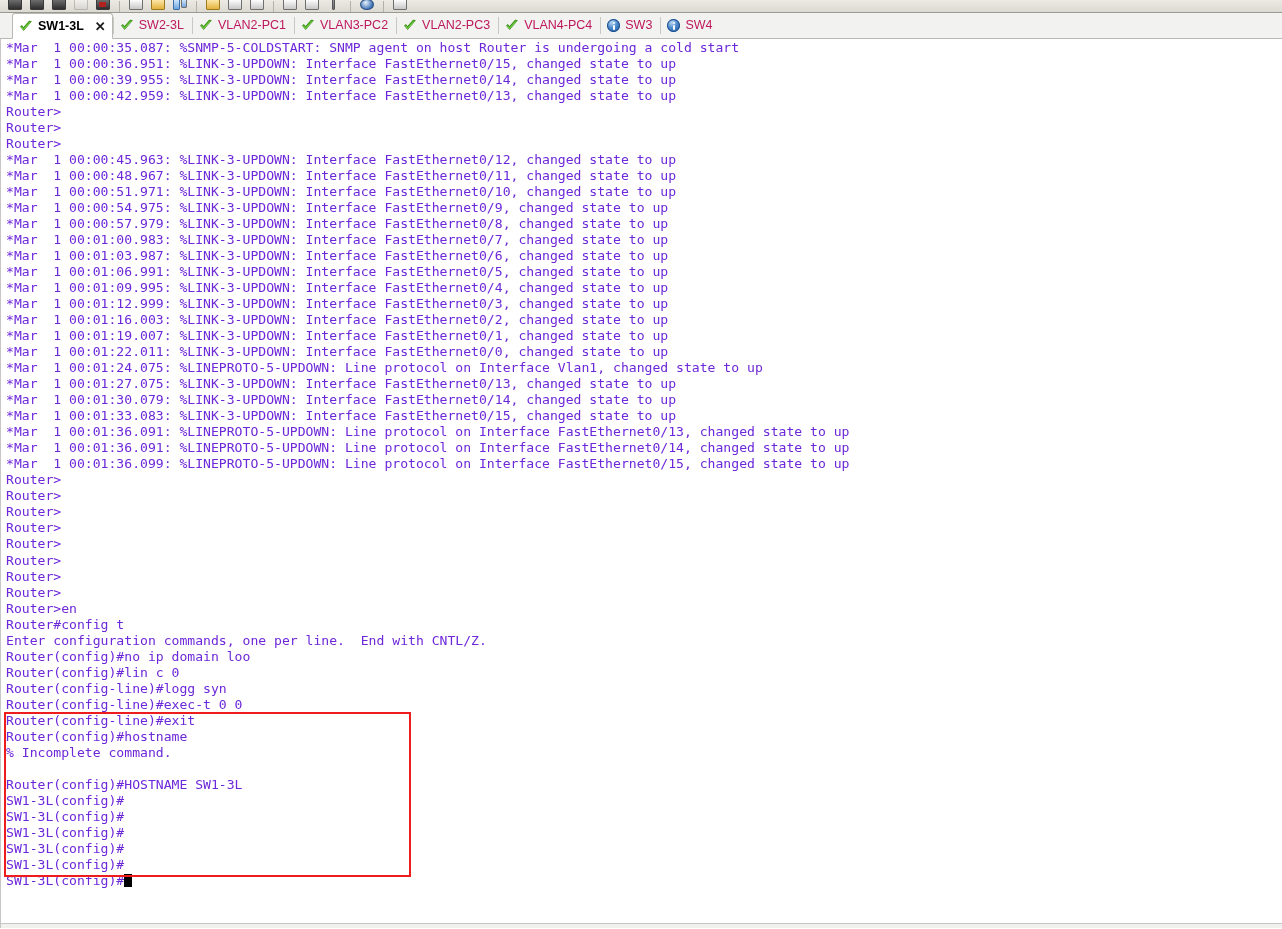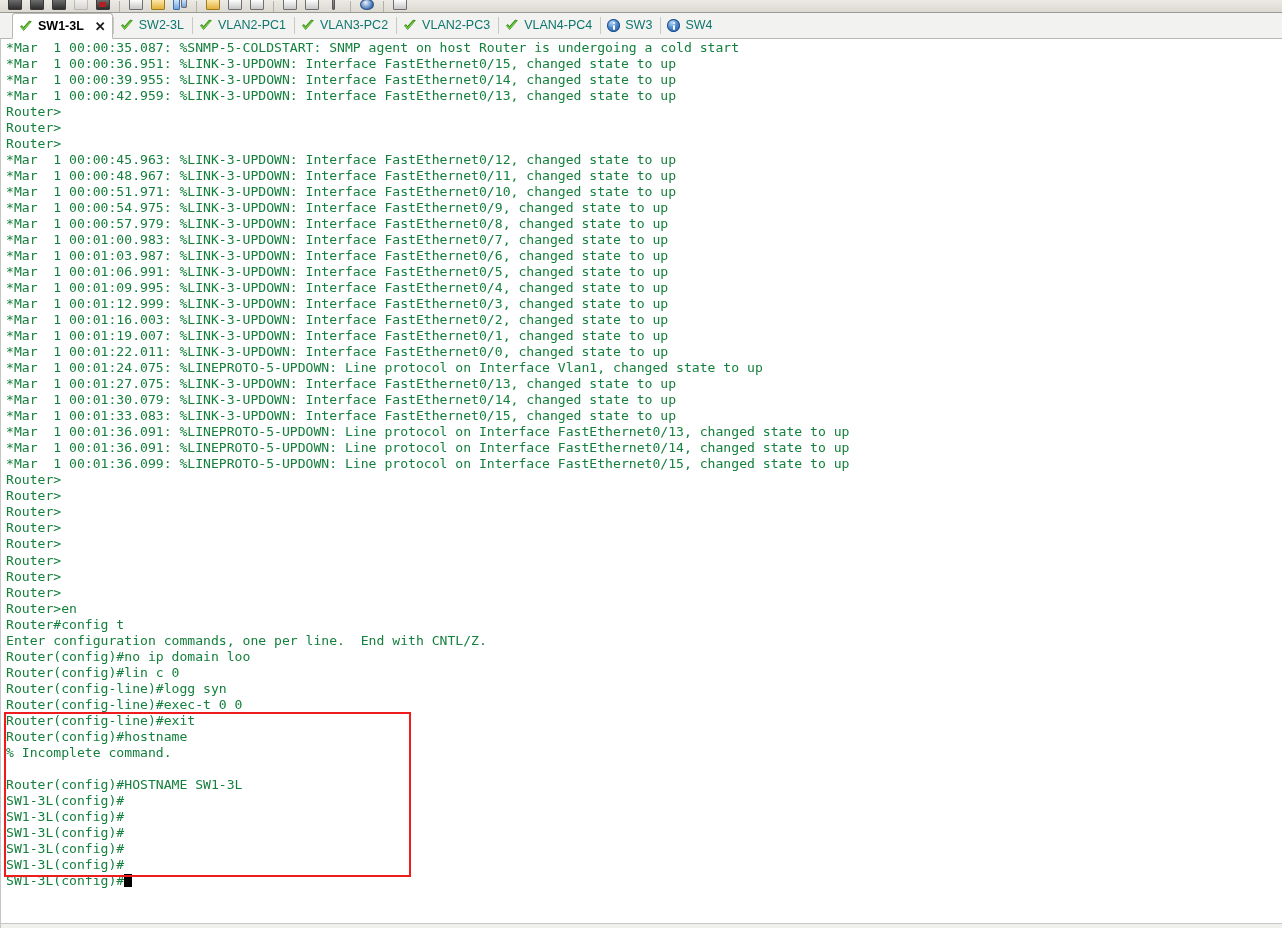--- a/index.html
+++ b/index.html
@@ -100,21 +100,21 @@
     align-items: stretch;
     padding-left: 12px;
     box-sizing: border-box;
     font-size: 12.5px;
   }
   .tab {
     display: flex;
     align-items: center;
     padding: 0 8px 0 6px;
     gap: 5px;
-    color: #0f766e;
+    color: #be185d;
     white-space: nowrap;
     position: relative;
     cursor: default;
   }
   .tab.active {
     background: #ffffff;
     color: #000000;
     font-weight: bold;
     border: 1px solid #b9b9b3;
     border-bottom: 1px solid #ffffff;
@@ -182,21 +182,21 @@
     overflow: hidden;
   }
   #terminal {
     position: absolute;
     left: 0; top: 0; right: 0; bottom: 0;
     padding: 1px 0 0 5px;
     box-sizing: border-box;
     font-family: "DejaVu Sans Mono", "Liberation Mono", monospace;
     font-size: 13.1px;
     line-height: 16.02px;
-    color: #15803d;
+    color: #6d28d9;
     white-space: pre;
     letter-spacing: 0px;
   }
   .tline { height: 16.02px; }
   .cursor-block {
     display: inline-block;
     width: 8px;
     height: 13px;
     background: #000000;
     vertical-align: -2px;

